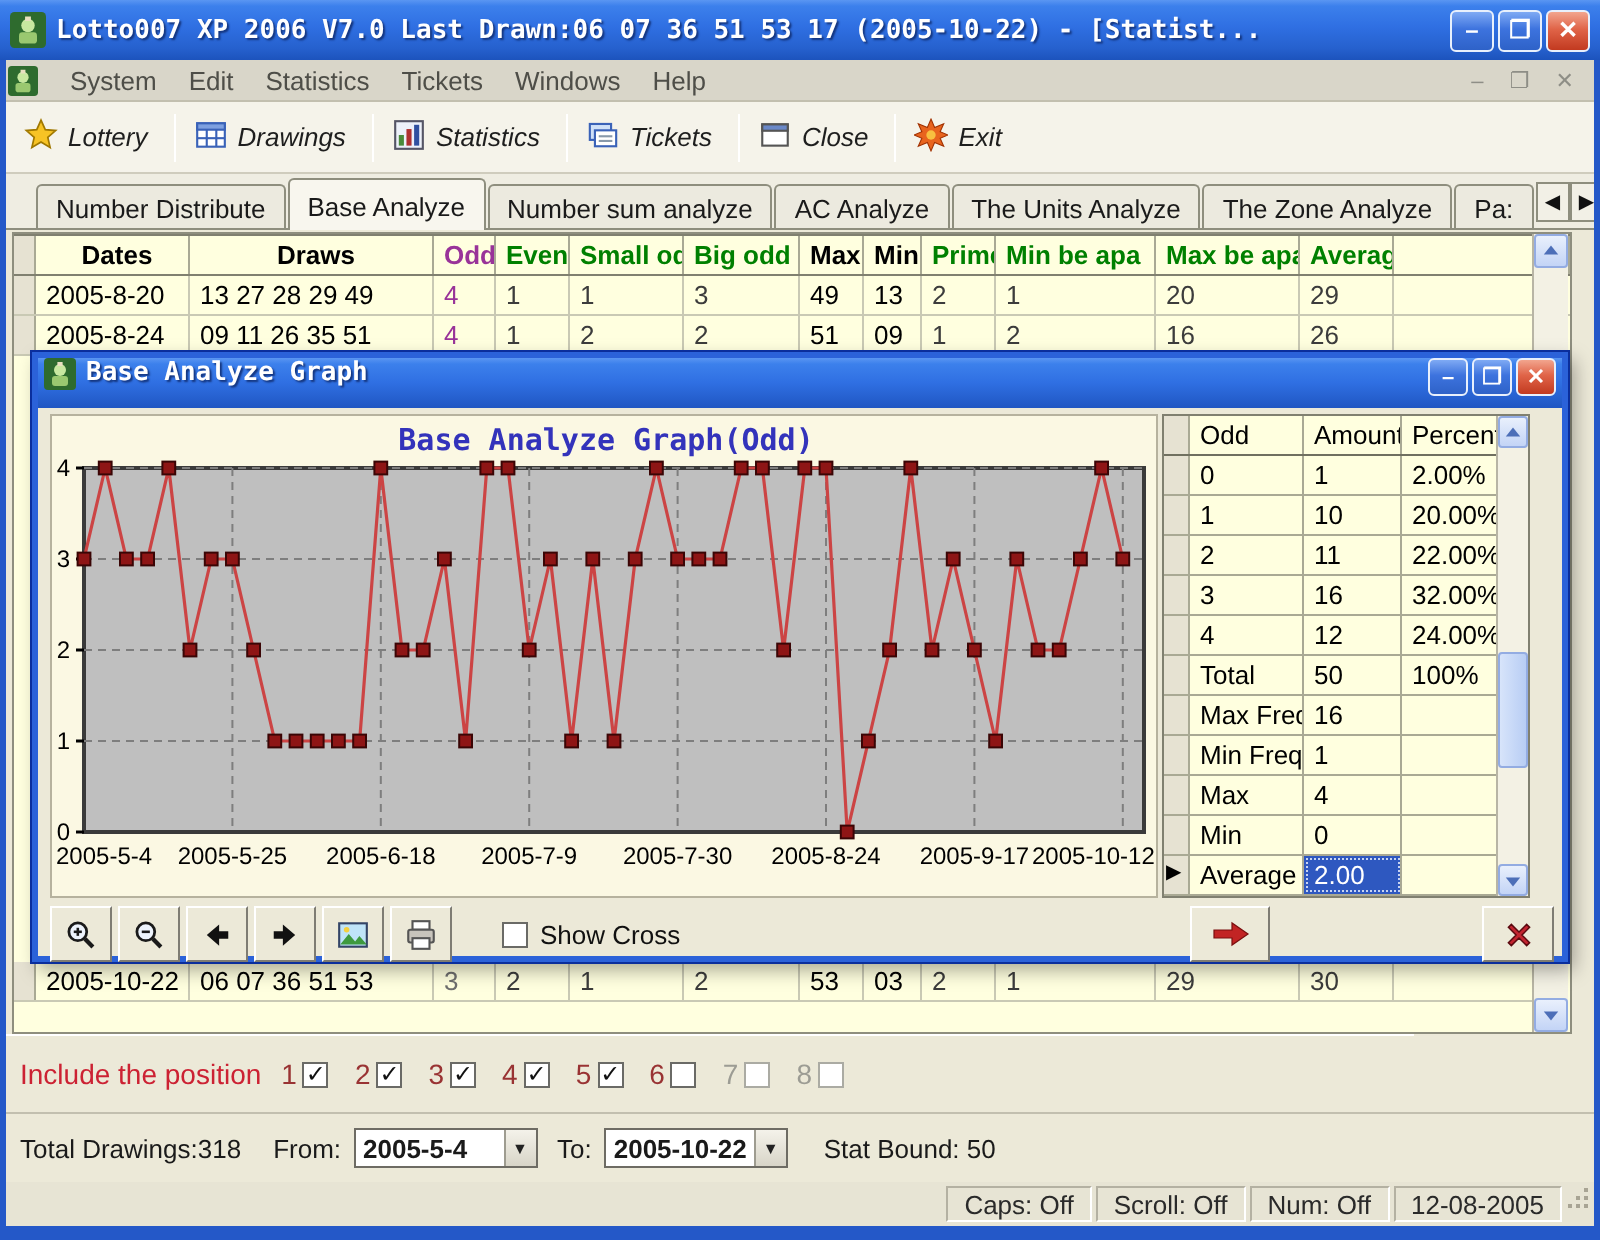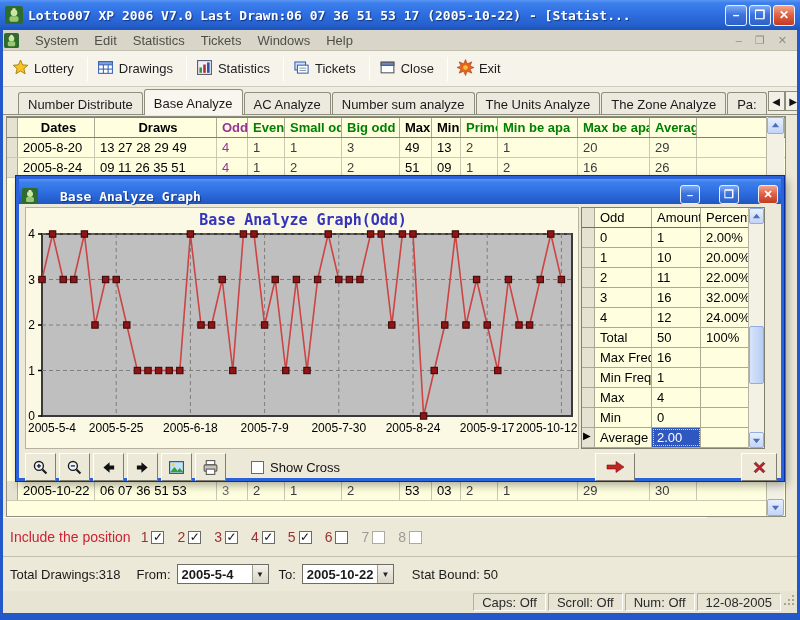--- a/index.html
+++ b/index.html
@@ -65,21 +65,21 @@
   .sb-btn { position:absolute; left:0; width:17px; height:17px; border:1px solid #93ACE2; border-radius:2px;
     background:linear-gradient(180deg,#E9F0FC,#C3D4F6); display:flex; align-items:center; justify-content:center; cursor:default; }
   .sb-btn svg { width:9px; height:9px; }
   .sb-thumb { position:absolute; left:0; width:17px; border:1px solid #93ACE2; border-radius:2px;
     background:linear-gradient(90deg,#D7E4FA,#B8CDF4); cursor:default; }
 
   
   .dialog { left:16px; top:176px; width:768px; height:305px; background:var(--dialog_bg);
     border:3px solid #2B62D9; outline:1px solid #0A2E9C; box-shadow:3px 4px 9px rgba(0,0,0,.35); }
   .dlg-title { height:25px; background:linear-gradient(180deg,#5A96F2 0%, #3C80EC 12%, #2F6FE2 50%, #2056C2 100%);
-    display:flex; align-items:flex-end; padding:0 3px;gap:17px; }
+    display:flex; align-items:flex-start; padding:0 3px; }
   .dlg-title .app-ico { width:16px; height:16px; margin-right:5px; }
   .dlg-title-text { color:#fff; font-family:"DejaVu Sans Mono", monospace; font-weight:bold; font-size:13px;
     text-shadow:1px 1px 1px #14357E; flex:1; }
   .dlg-cap { width:20px; height:19px; margin-left:2px; border:1px solid #E8F0FC; border-radius:3px; color:#fff; font-size:11px; font-weight:bold;
     display:flex; align-items:center; justify-content:center; background:linear-gradient(180deg,#7FAAF4,#3D73DE 45%,#2E62C8); cursor:default; }
   .dlg-cap.close { background:linear-gradient(180deg,#F2A58E,#E06448 45%,#C23A20); }
 
   .chart-panel { position:absolute; left:6px; top:28px; width:554px; height:242px; background:var(--chart_bg); border:1px solid #B6B29E; }
   .chart-title { position:absolute; left:0; top:3px; width:554px; text-align:center; color:var(--chart_title_blue);
     font-family:"DejaVu Sans Mono", monospace; font-weight:bold; font-size:15px; }
@@ -155,21 +155,21 @@
         <span class="menu-item">Help</span>
       </span>
     <span class="menu-caps">
       <span>–</span>
       <span>❐</span>
       <span>✕</span>
     </span>
   </div>
 
   <div class="abs toolbar">
-    <span id="toolbar-buttons" style="display:flex; align-items:center;">
+    <span id="toolbar-buttons" style="display:flex; align-items:center;font-style:italic;">
         <span class="tb-btn">
           <span><svg viewBox="0 0 16 16" width="17" height="17">
               <path d="M8 1l2 4.5 4.9.4-3.7 3.2 1.1 4.8L8 11.3 3.7 13.9l1.1-4.8L1.1 5.9 6 5.5z" fill="#F7C325" stroke="#A07800" stroke-width="0.8"></path>
             </svg></span>
           <span>Lottery</span>
         </span>
         <span class="tb-sep"></span>
         <span class="tb-btn">
           <span><svg viewBox="0 0 16 16" width="17" height="17">
               <rect x="1.5" y="2.5" width="13" height="11" fill="#fff" stroke="#3A62B8"></rect>
@@ -216,22 +216,22 @@
             </svg></span>
           <span>Exit</span>
         </span>
       </span>
   </div>
 
   <div class="abs tabstrip">
     <span id="tabs" style="display:flex; align-items:flex-end;">
         <span class="tab">Number Distribute</span>
         <span class="tab active">Base Analyze</span>
+        <span class="tab">Number sum analyze</span>
         <span class="tab">AC Analyze</span>
-        <span class="tab">Number sum analyze</span>
         <span class="tab">The Units Analyze</span>
         <span class="tab">The Zone Analyze</span>
         <span class="tab">Pa:</span>
       </span>
     <span class="tab-scroll">
       <span class="tab-arrow">◀</span>
       <span class="tab-arrow">▶</span>
     </span>
   </div>
   <div class="abs tabstrip-line"></div>

